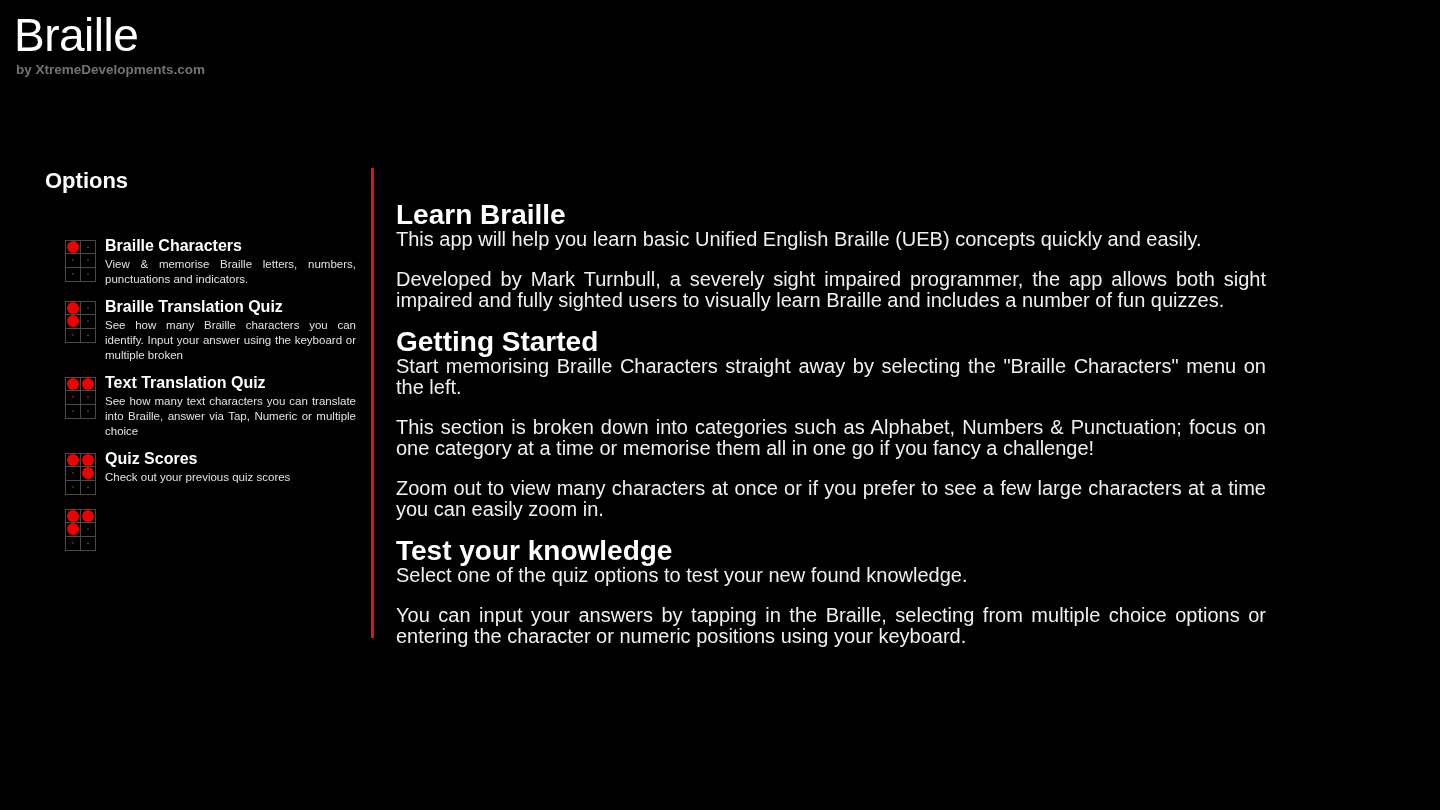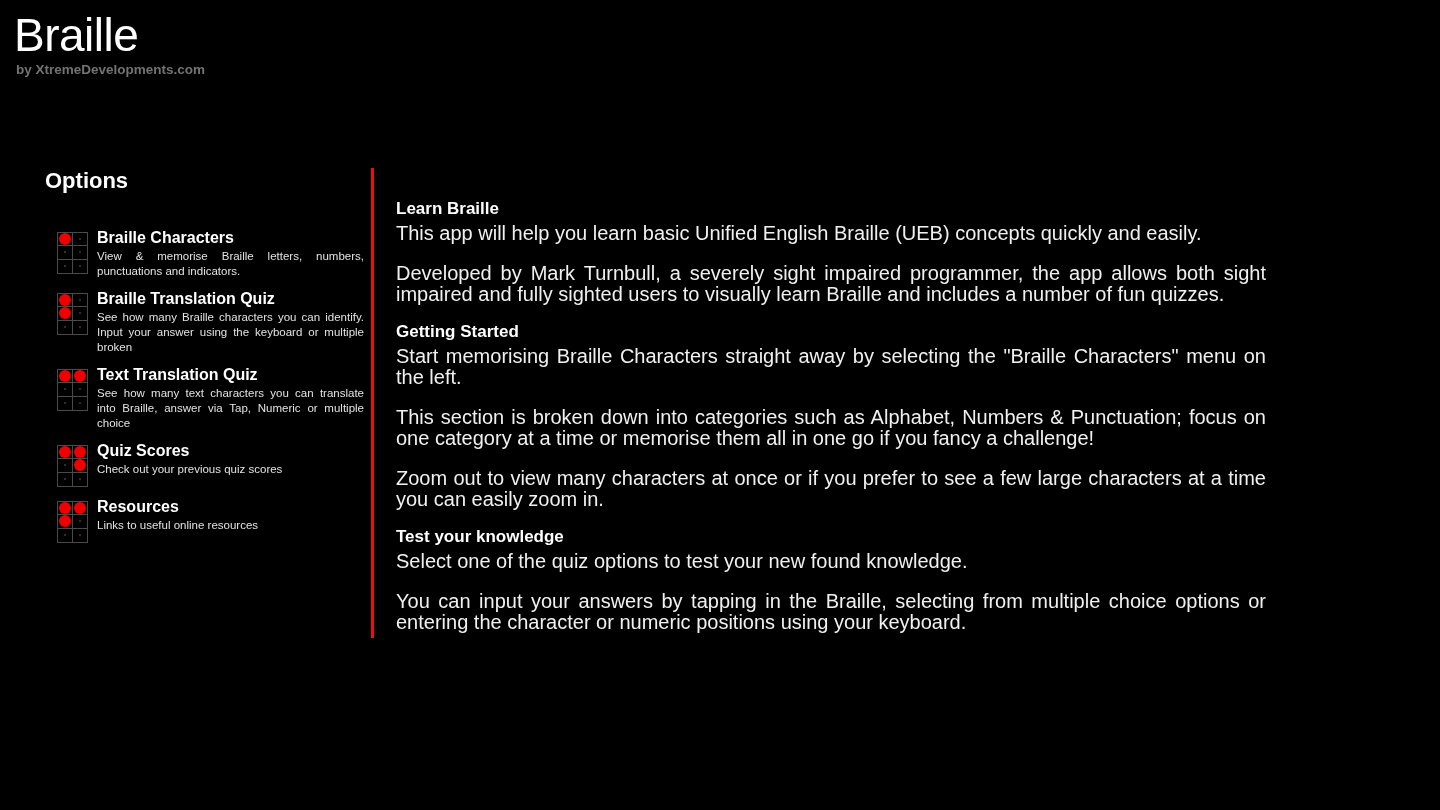--- a/index.html
+++ b/index.html
@@ -69,21 +69,21 @@
   
   #options-heading {
     font-size: 22px;
     font-weight: bold;
     margin: 0;
     padding: 0 0 0 33px;
     line-height: 26px;
     color: #ffffff;
   }
   #options-list {
-    margin: 8px;
+    margin: 16px;
     padding: 26px 0 0 15px;
     list-style: none;
   }
   .option-item {
     display: flex;
     align-items: flex-start;
     padding: 0 12px 0 22px;
     margin-bottom: 10px;
     cursor: pointer;
   }
@@ -145,25 +145,25 @@
     color: #e2e2e2;
     margin: 0;
     padding: 1px 0 0 0;
     text-align: justify;
   }
 
   
   .section { margin-bottom: 14px; }
   .section:last-child { margin-bottom: 0; }
   .section-heading {
-    font-size: 17px;
+    font-size: 28px;
     font-weight: bold;
     line-height: 26px;
     color: #ffffff;
-    margin: 12px 0 1px 0;
+    margin: 18px 0 1px 0;
     padding: 0;
   }
   .section-para {
     font-size: 20px;
     line-height: 21px;
     color: #f0f0f0;
     margin: 0;
     padding: 0;
     text-align: justify;
   }
@@ -237,24 +237,20 @@
         </span>
       </li>
       <li class="option-item">
         <span class="braille-cell">
           <span class="bcell on"></span>
           <span class="bcell on"></span>
           <span class="bcell on"></span>
           <span class="bcell"></span>
           <span class="bcell"></span>
           <span class="bcell"></span>
-        </span>
-        <span class="option-text">
-          <div class="option-title">Resources</div>
-          <div class="option-desc">Links to useful online resources</div>
         </span>
       </li>
     </ul>
 </nav>
 
 <div id="divider"></div>
 
 <main id="content-pane">
     <section class="section">
       <h3 class="section-heading">Learn Braille</h3>

